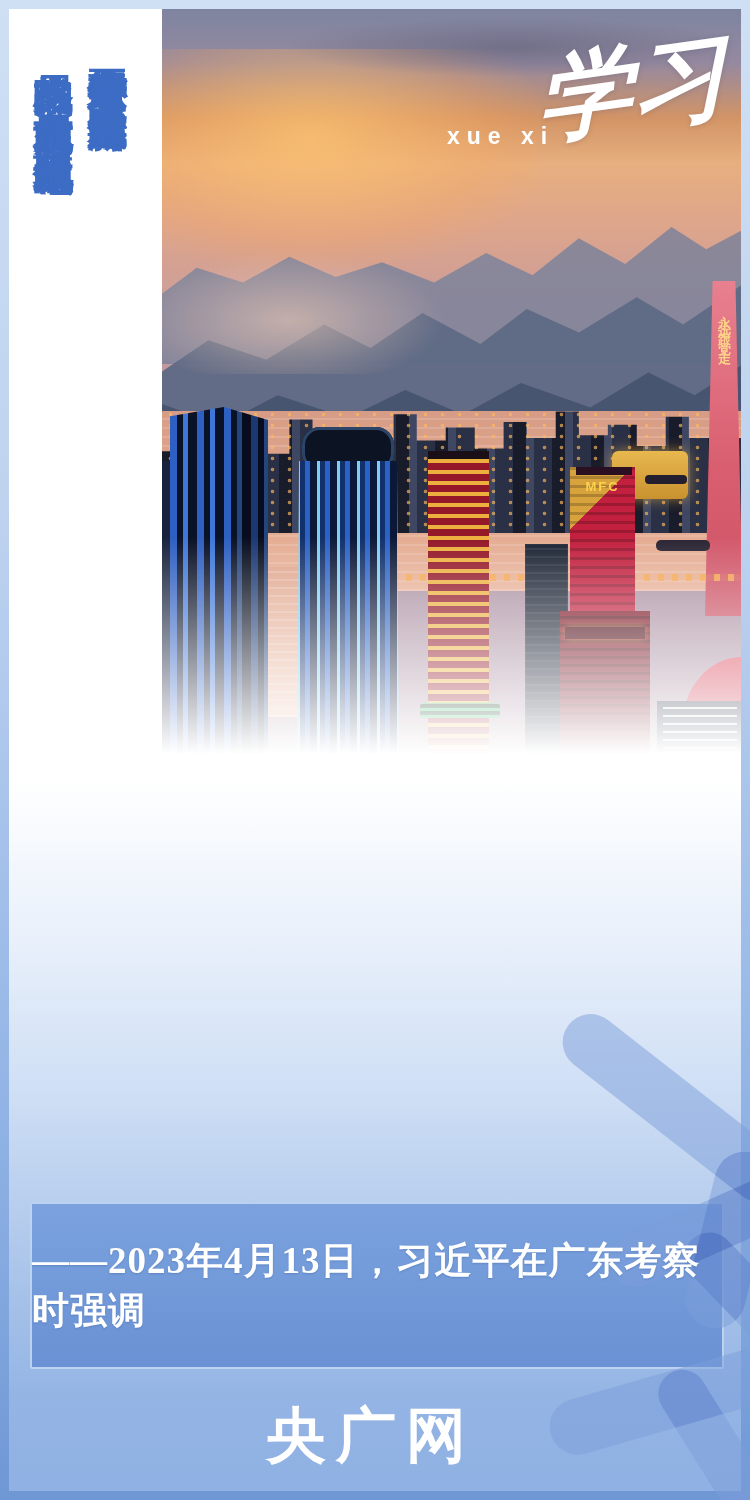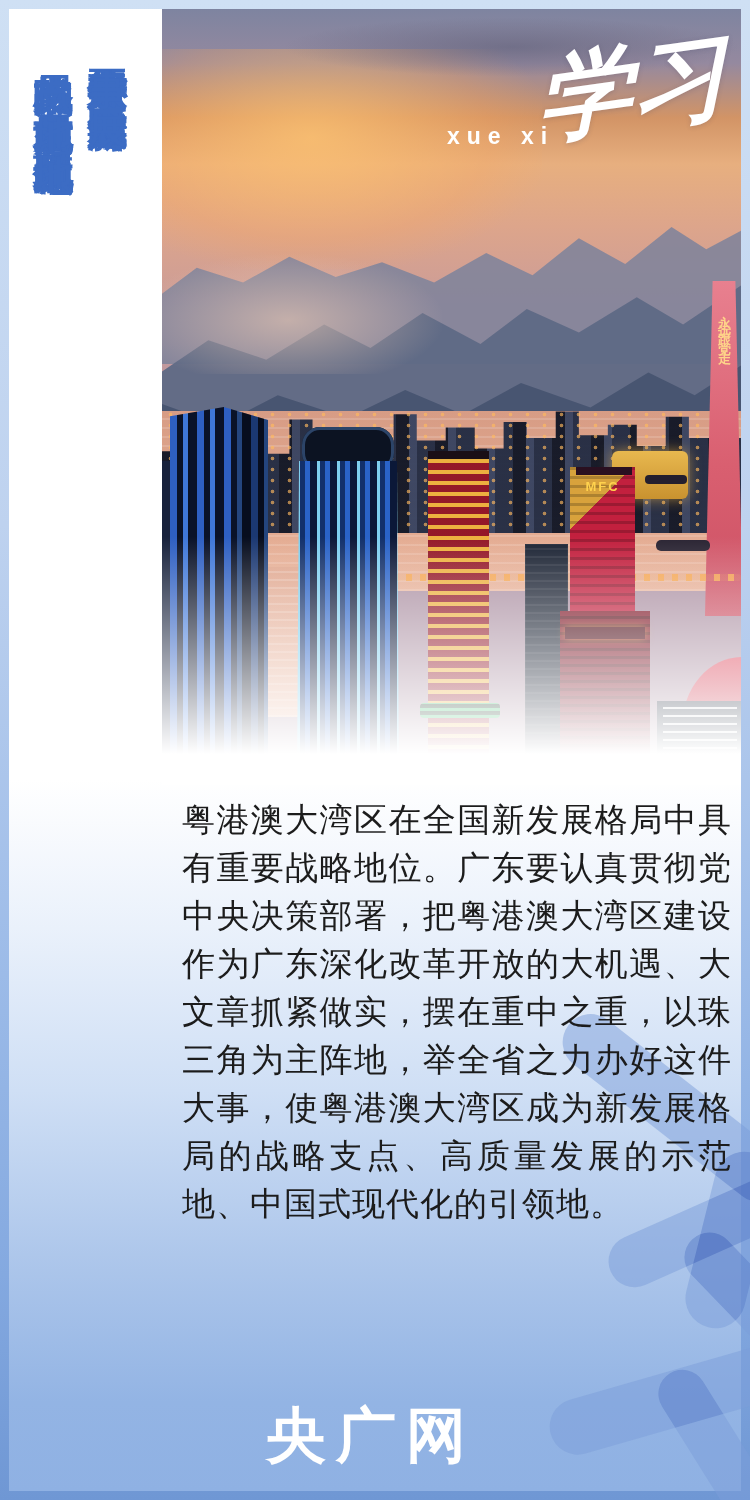--- a/index.html
+++ b/index.html
@@ -195,22 +195,24 @@
 
     <div class="brand">
       <div class="script">学习</div>
       <div class="pinyin">xue xi</div>
     </div>
   </div>
 
   <div class="vcol right">广东要举全省之力办好这件大事　使粤港澳大湾区成为新发展</div>
   <div class="vcol left">格局的战略支点　高质量发展的示范地　中国式现代化的引领地</div>
 
-  <div class="quote-body">粤港澳大湾区在全国新发展格局中具有重要战略地位。广东要认真贯彻党中央决策部署，把粤港澳大湾区建设作为广东深化改革开放的大机遇、大文章抓紧做实，摆在重中之重，以珠三角为主阵地，举全省之力办好这件大事，使粤港澳大湾区成为新发展格局的战略支点、高质量发展的示范地、中国式现代化的引领地。</div>
-
+
+  <div class="band">
+    <span>——2023年4月13日，习近平在广东考察时强调</span>
+  </div>
 
   <div class="watermark">
     <div class="wm wm1"></div>
     <div class="wm wm2"></div>
     <div class="wm wm3"></div>
     <div class="wm wm4"></div>
     <div class="wm wm5"></div>
     <div class="wm wm6"></div>
   </div>
 

